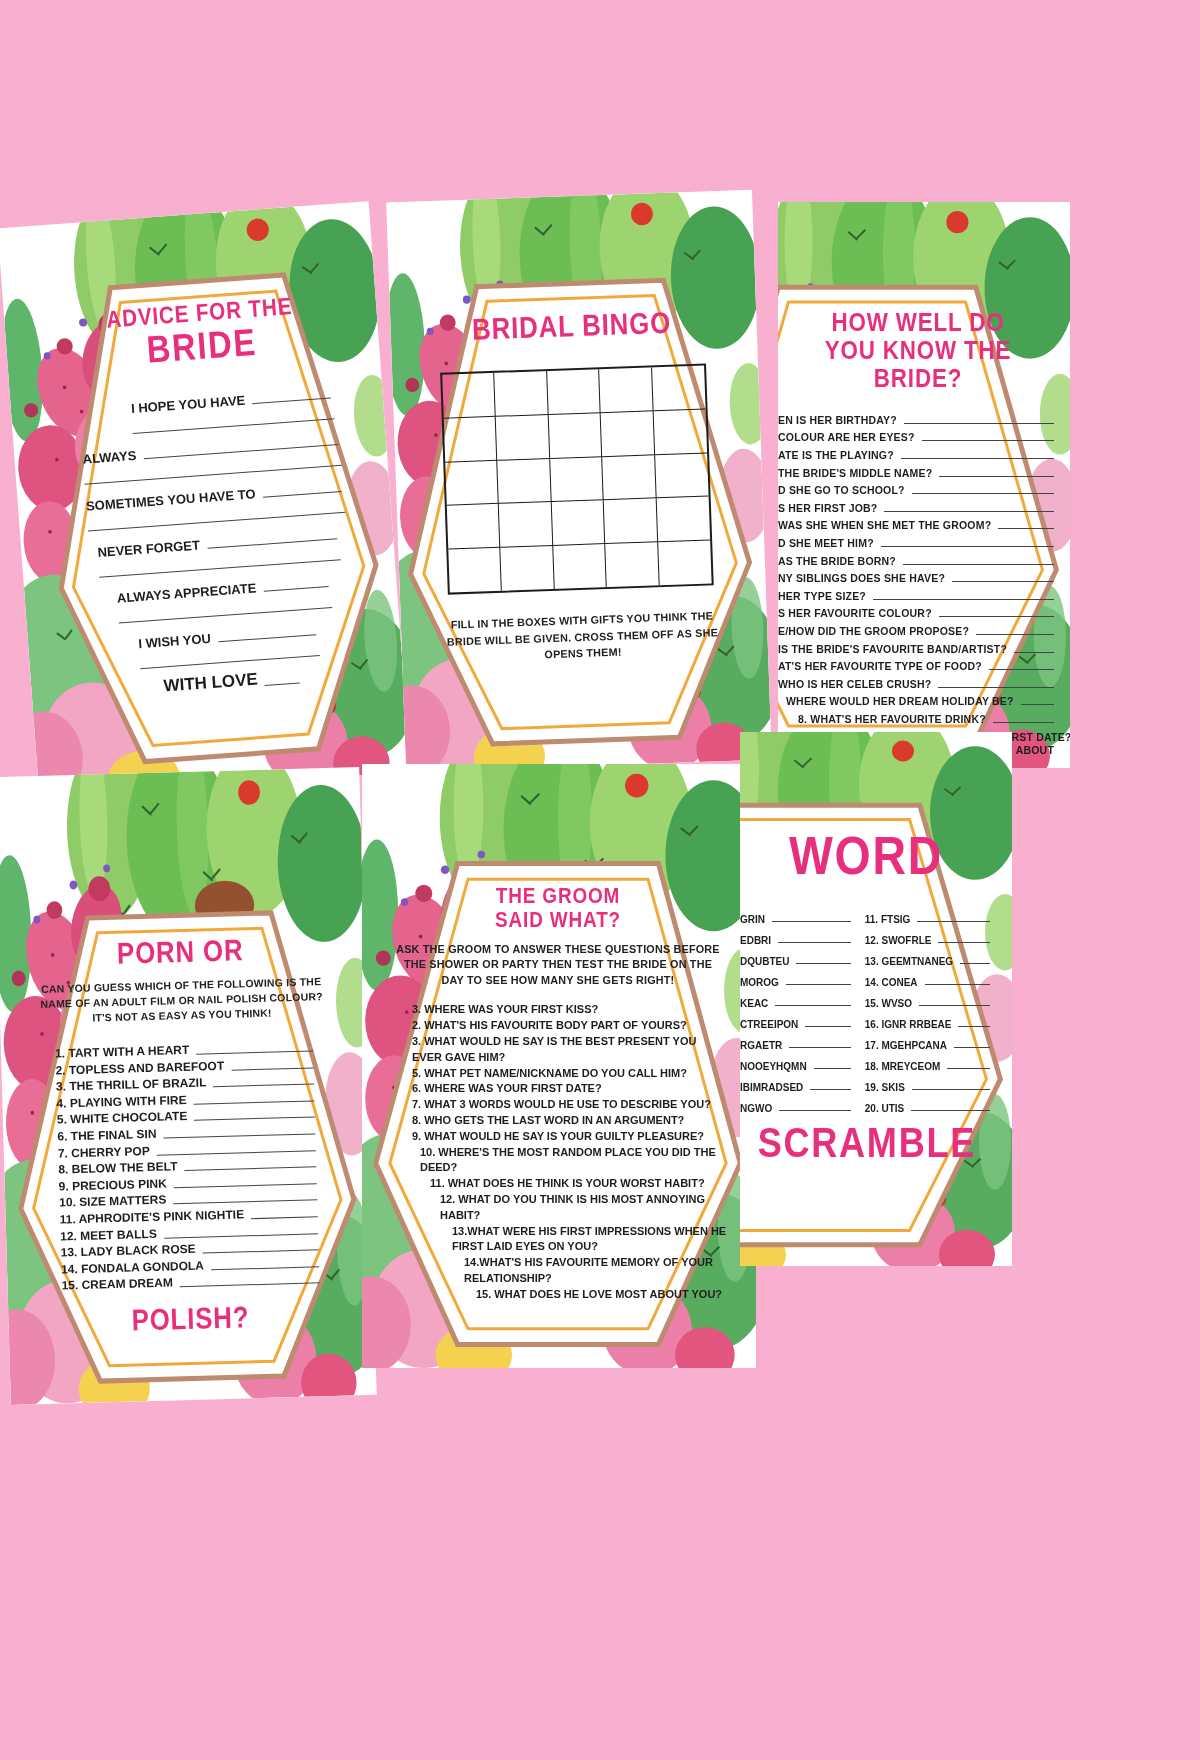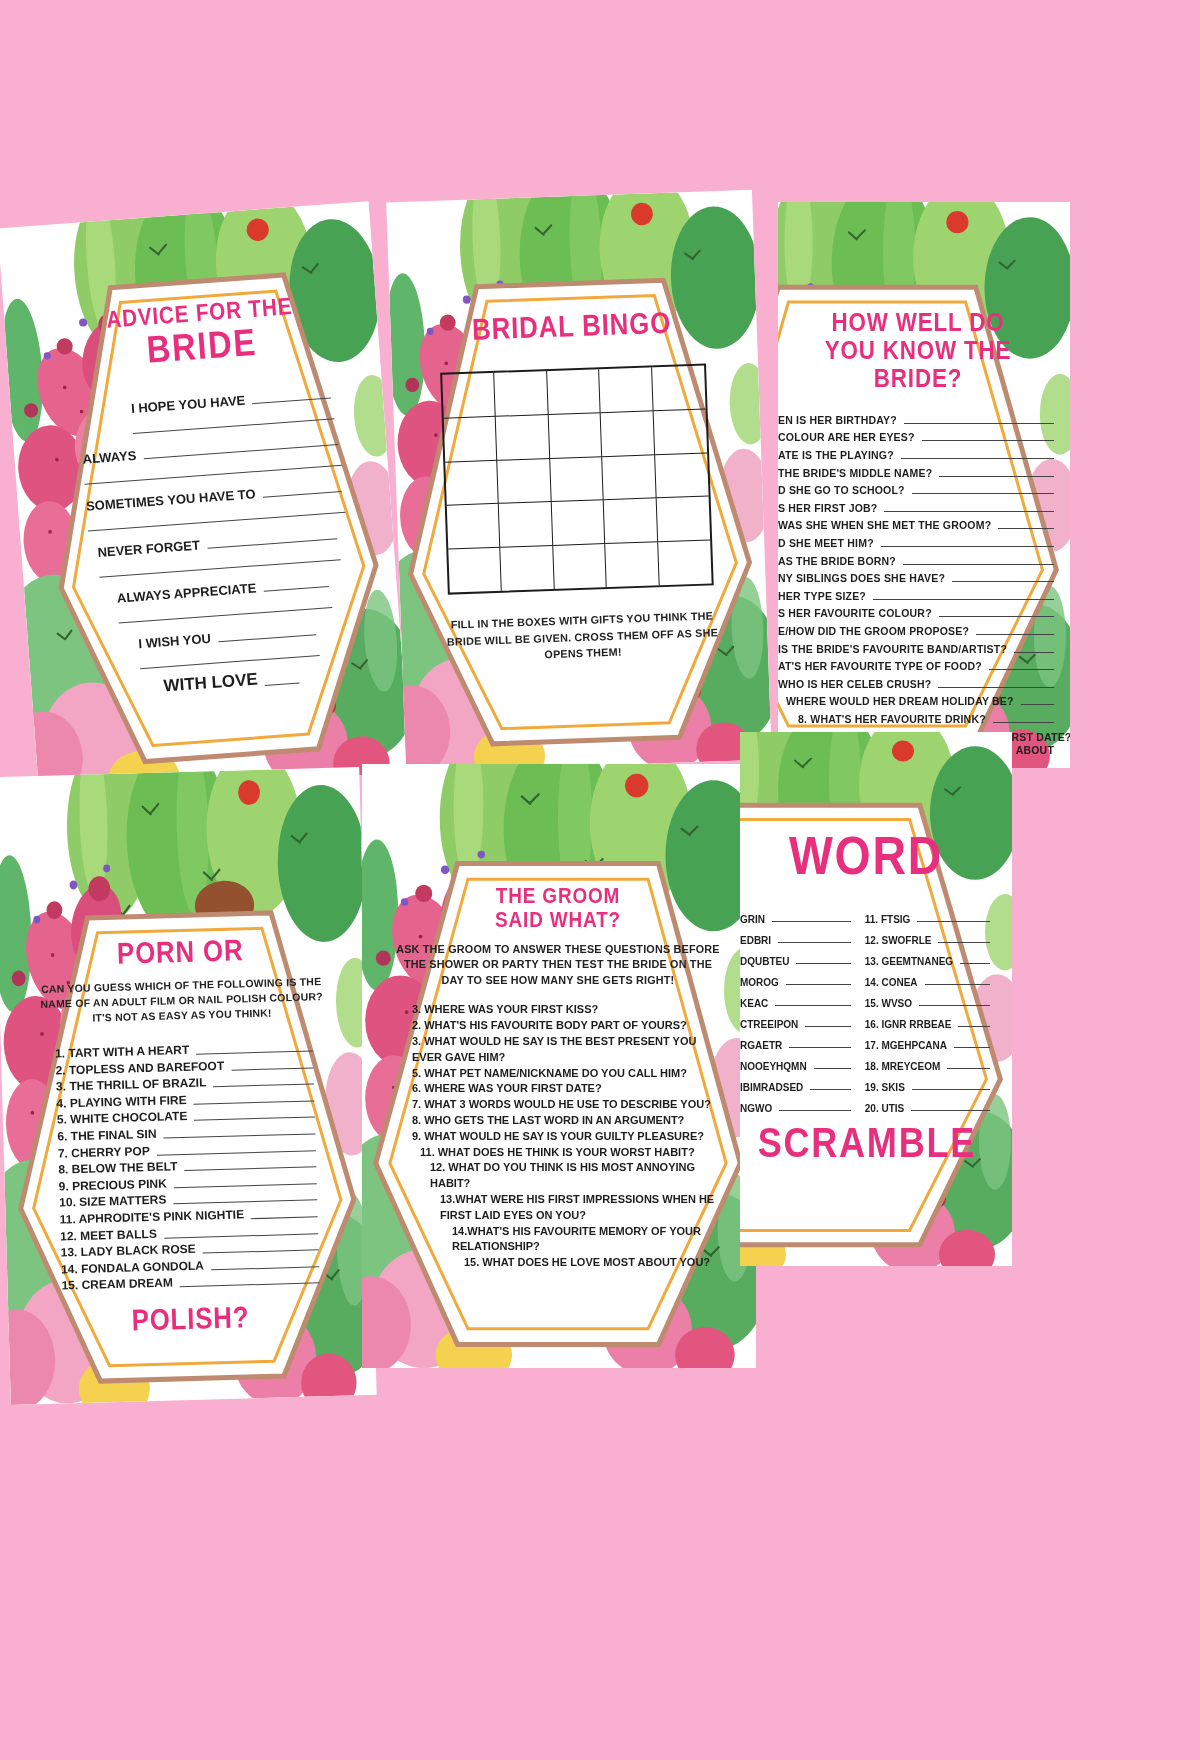--- a/index.html
+++ b/index.html
@@ -480,20 +480,21 @@
         <div class="sub">ASK THE GROOM TO ANSWER THESE QUESTIONS BEFORE THE SHOWER OR PARTY THEN TEST THE BRIDE ON THE DAY TO SEE HOW MANY SHE GETS RIGHT!</div>
         <div id="groom-rows">
             <div class="groom-row">3.  WHERE WAS YOUR FIRST KISS?</div>
             <div class="groom-row">2.  WHAT'S HIS FAVOURITE BODY PART OF YOURS?</div>
             <div class="groom-row">3.  WHAT WOULD HE SAY IS THE BEST PRESENT YOU EVER GAVE HIM?</div>
             <div class="groom-row">5.  WHAT PET NAME/NICKNAME DO YOU CALL HIM?</div>
             <div class="groom-row">6.  WHERE WAS YOUR FIRST DATE?</div>
             <div class="groom-row">7.  WHAT 3 WORDS WOULD HE USE TO DESCRIBE YOU?</div>
             <div class="groom-row">8.  WHO GETS THE LAST WORD IN AN ARGUMENT?</div>
             <div class="groom-row">9.  WHAT WOULD HE SAY IS YOUR GUILTY PLEASURE?</div>
+            <div class="groom-row">10.  WHERE'S THE MOST RANDOM PLACE YOU DID THE DEED?</div>
             <div class="groom-row">11.  WHAT DOES HE THINK IS YOUR WORST HABIT?</div>
             <div class="groom-row">12.  WHAT DO YOU THINK IS HIS MOST ANNOYING HABIT?</div>
             <div class="groom-row">13.WHAT WERE HIS FIRST IMPRESSIONS WHEN HE FIRST LAID EYES ON YOU?</div>
             <div class="groom-row">14.WHAT'S HIS FAVOURITE MEMORY OF YOUR RELATIONSHIP?</div>
             <div class="groom-row">15.  WHAT DOES HE LOVE MOST ABOUT YOU?</div>
           </div>
       </div>
     </div>
   </div>
 

